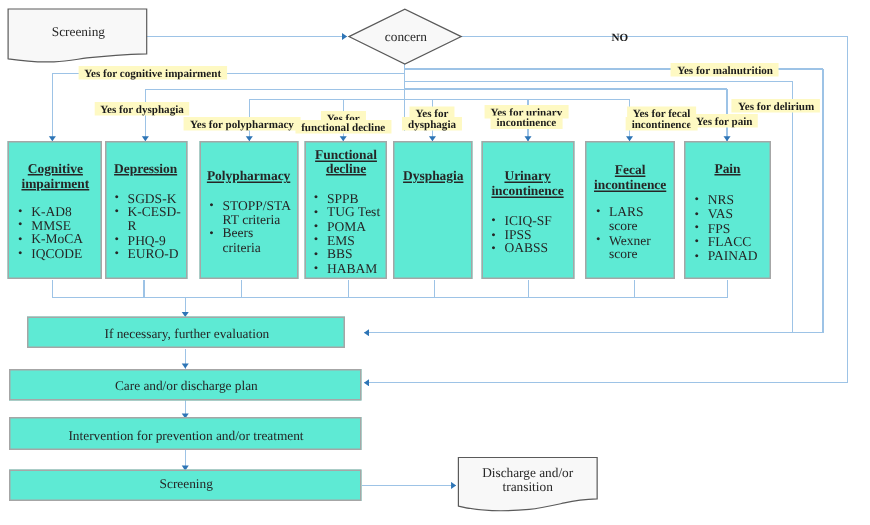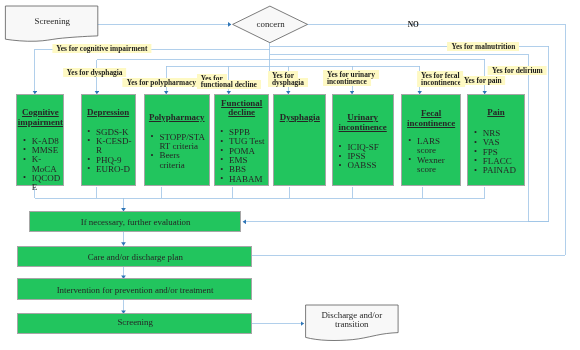--- a/index.html
+++ b/index.html
@@ -2,31 +2,31 @@
 <html><head>
 <meta charset="utf-8">
 <title>Comprehensive geriatric assessment flowchart</title>
 <style>
   html,body{margin:0;padding:0;background:#ffffff;}
   body{width:580px;height:350px;position:relative;overflow:hidden;
        font-family:"Liberation Serif",serif;color:#262626;}
   #stage{position:absolute;left:0;top:0;width:580px;height:350px;}
   #wires{position:absolute;left:0;top:0;width:580px;height:350px;pointer-events:none;}
   .node{position:absolute;box-sizing:border-box;}
-  .rect{background:#22c55e;border:0.85px solid #a6a6a6;margin-left:11px;}
+  .rect{background:#5eead4;border:0.85px solid #a6a6a6;}
   .domain-title{position:absolute;left:0;right:0;font-weight:bold;font-size:8.95px;
                 line-height:9.7px;text-align:center;}
   .domain-title span{text-decoration:underline;text-underline-offset:0.5px;
                      text-decoration-thickness:0.6px;}
   .domain-items{position:absolute;font-size:9.0px;line-height:9.35px;margin:0;padding:0;
                 list-style:none;}
   .domain-items li{position:relative;padding-left:9.2px;overflow-wrap:anywhere;word-break:break-word;}
   .domain-items li:before{content:"\2022";position:absolute;left:0.4px;top:-0.6px;font-size:8.5px;}
   .branch-label{position:absolute;font-weight:bold;font-size:7.4px;line-height:7.35px;
-                white-space:nowrap;text-align:left;color:#1c1c1c;font-family:Liberation Serif, serif;}
+                white-space:nowrap;text-align:center;color:#1c1c1c;font-family:Liberation Serif, serif;}
   .branch-label span{background:#fef9c3;padding:0 4px;}
   .step-text{position:absolute;left:0;right:0;font-size:8.9px;line-height:10px;text-align:center;box-sizing:border-box;padding-left:1.2px;}
 </style>
 </head>
 <body>
 
 <div id="stage">
 <svg id="wires" viewBox="0 0 580 350" width="580" height="350">
 <defs>
 <marker id="ah" markerWidth="6" markerHeight="6" refX="3.55" refY="2.4" orient="auto" markerUnits="userSpaceOnUse">
@@ -84,21 +84,21 @@
 
 <svg class="node" style="left:230px;top:3px;width:80px;height:44px" viewBox="0 0 80 44">
   <path d="M2.6,21.4 L39.9,3.1 L77.5,21.4 L39.9,39.7 Z" fill="#f8f8f8" stroke="#5a5a5a" stroke-width="0.8"></path>
 </svg>
 <div class="node" style="left:230px;top:3px;width:80px;height:44px">
   <div class="step-text" style="top:16.2px">concern</div>
 </div>
 
 <div class="branch-label" style="left:413.2px;top:20.80px;transform:translateX(-50%)">NO</div>
 
-<div class="node rect" style="left:5.4px;top:93.7px;width:48px;height:92.7px">
+<div class="node rect" style="left:5.4px;top:93.7px;width:63px;height:92.7px">
   <div class="domain-title" style="top:13.30px">
     <span>Cognitive</span><br>
     <span>impairment</span>
   </div>
   <ul class="domain-items" style="top:42.00px;left:5.20px;right:1px">
     <li>K-AD8</li>
     <li>MMSE</li>
     <li>K-MoCA</li>
     <li>IQCODE</li>
   </ul>

